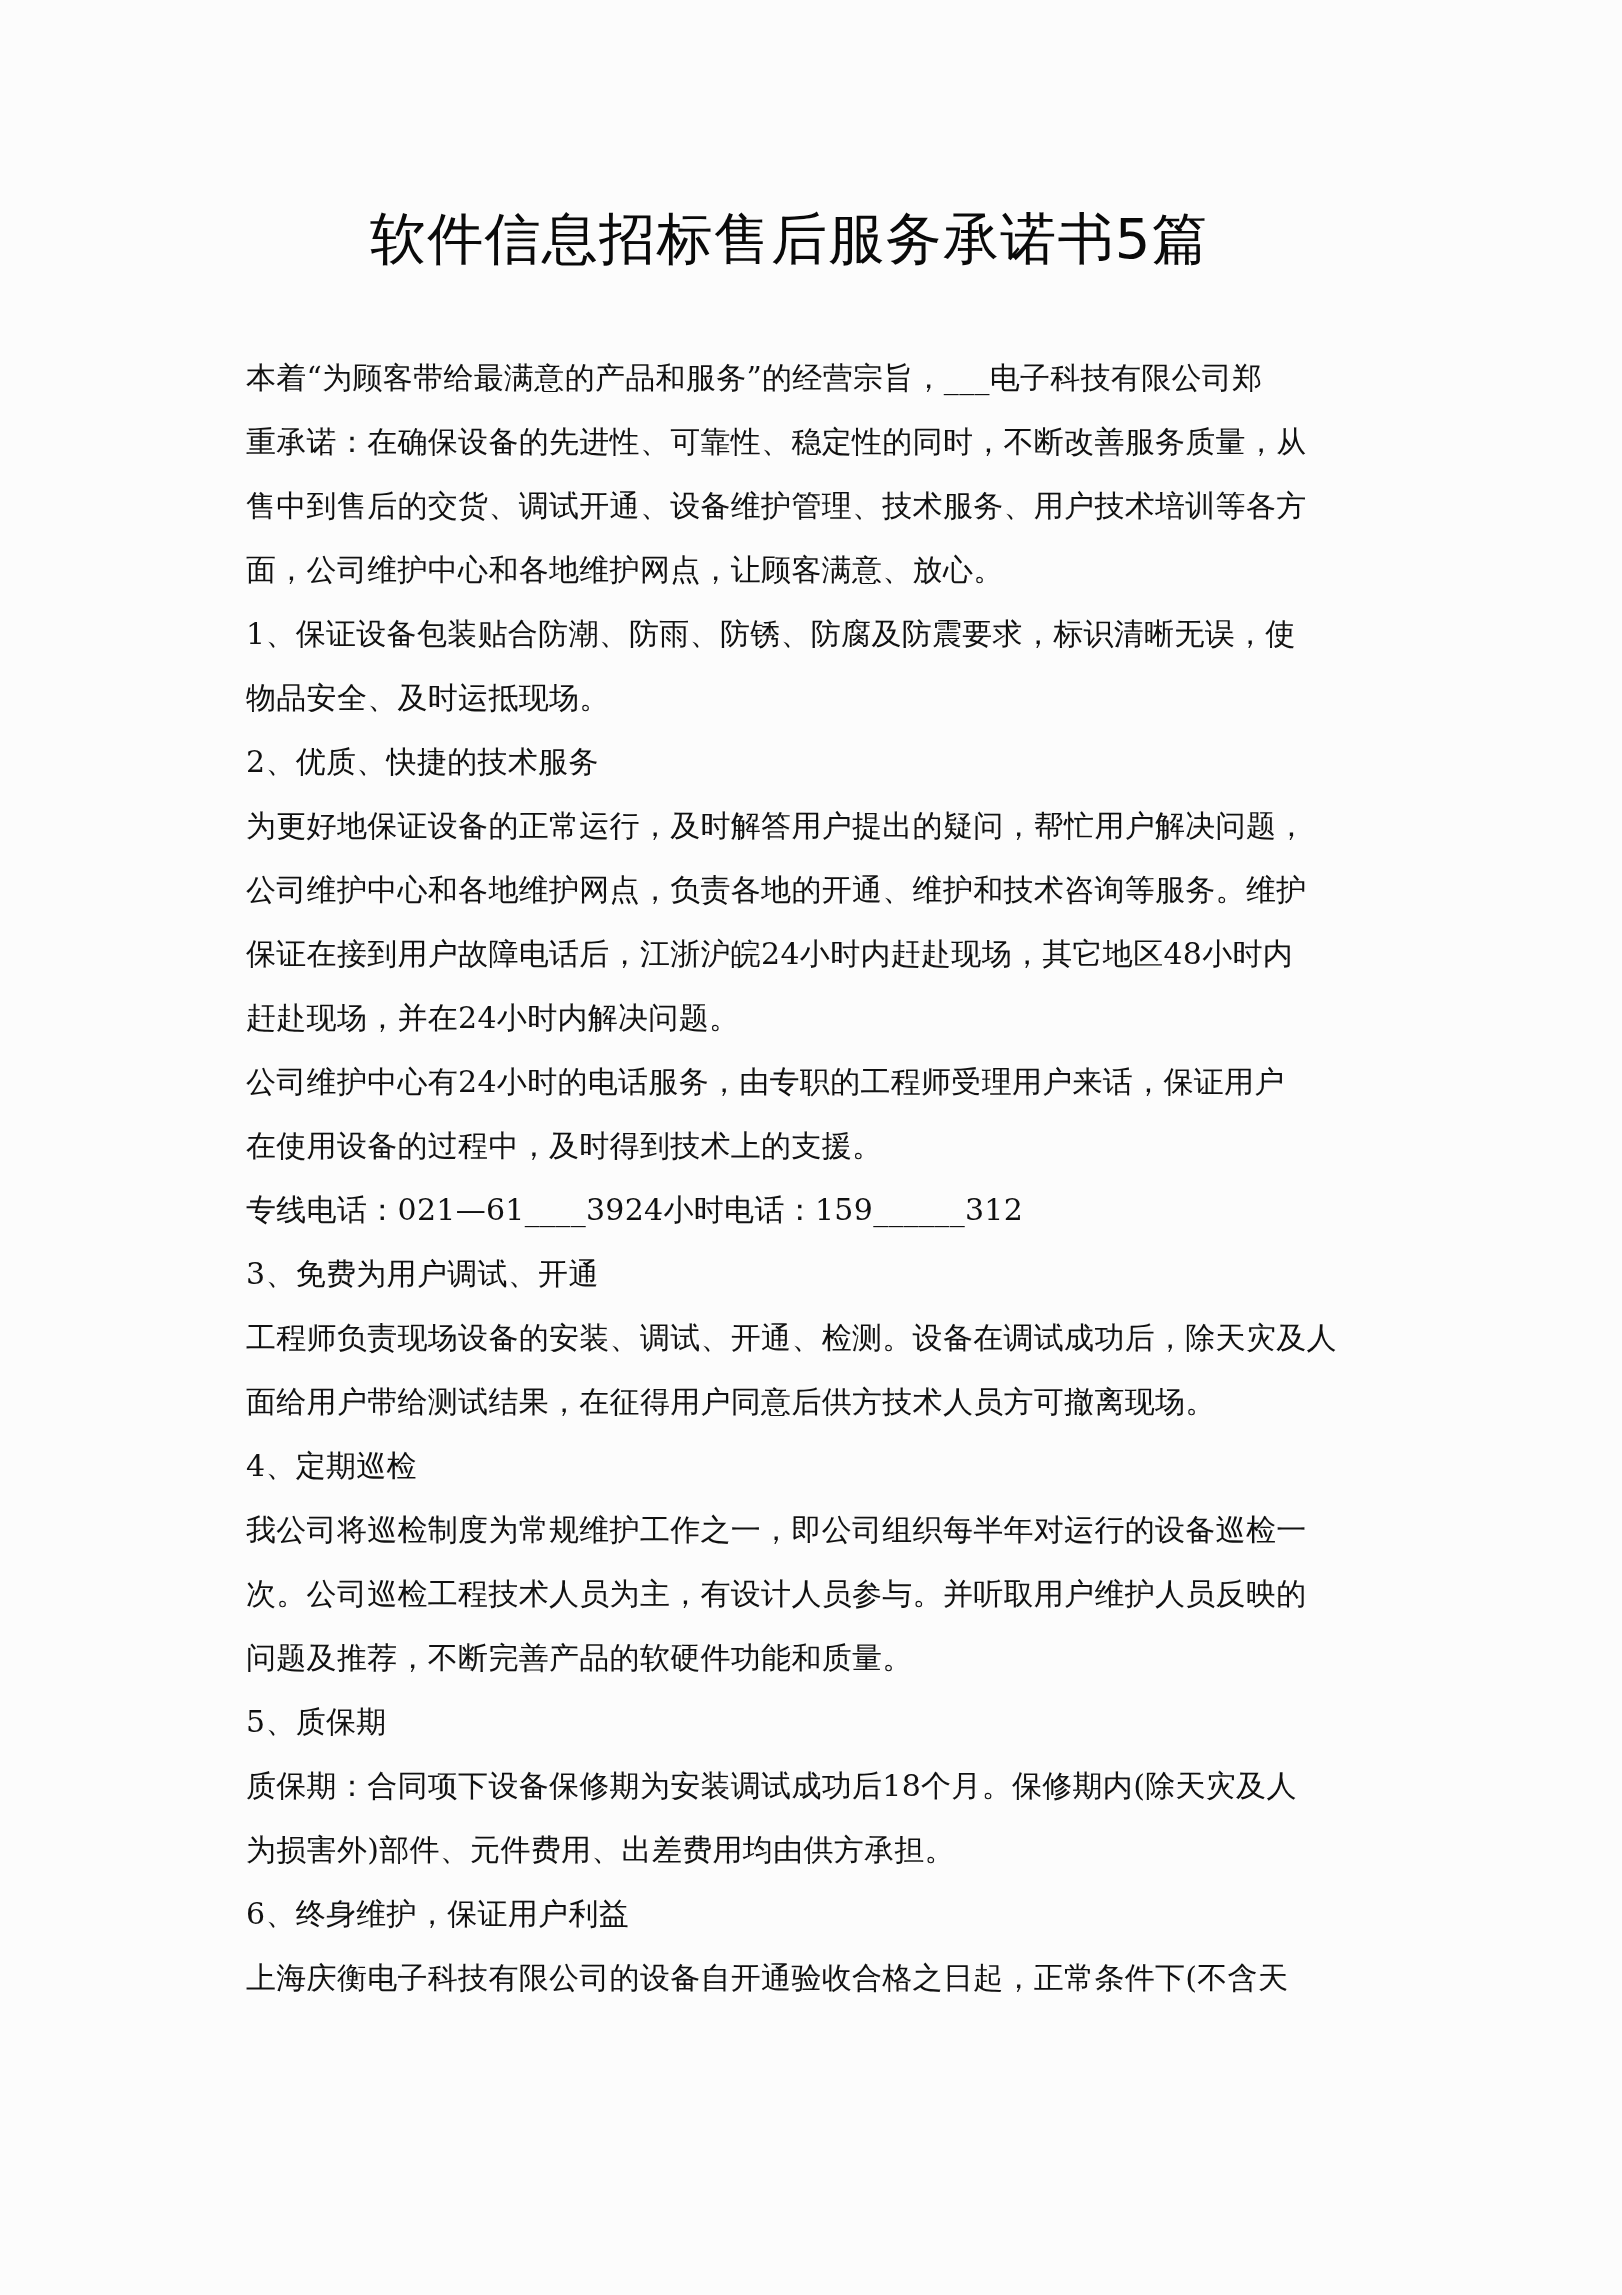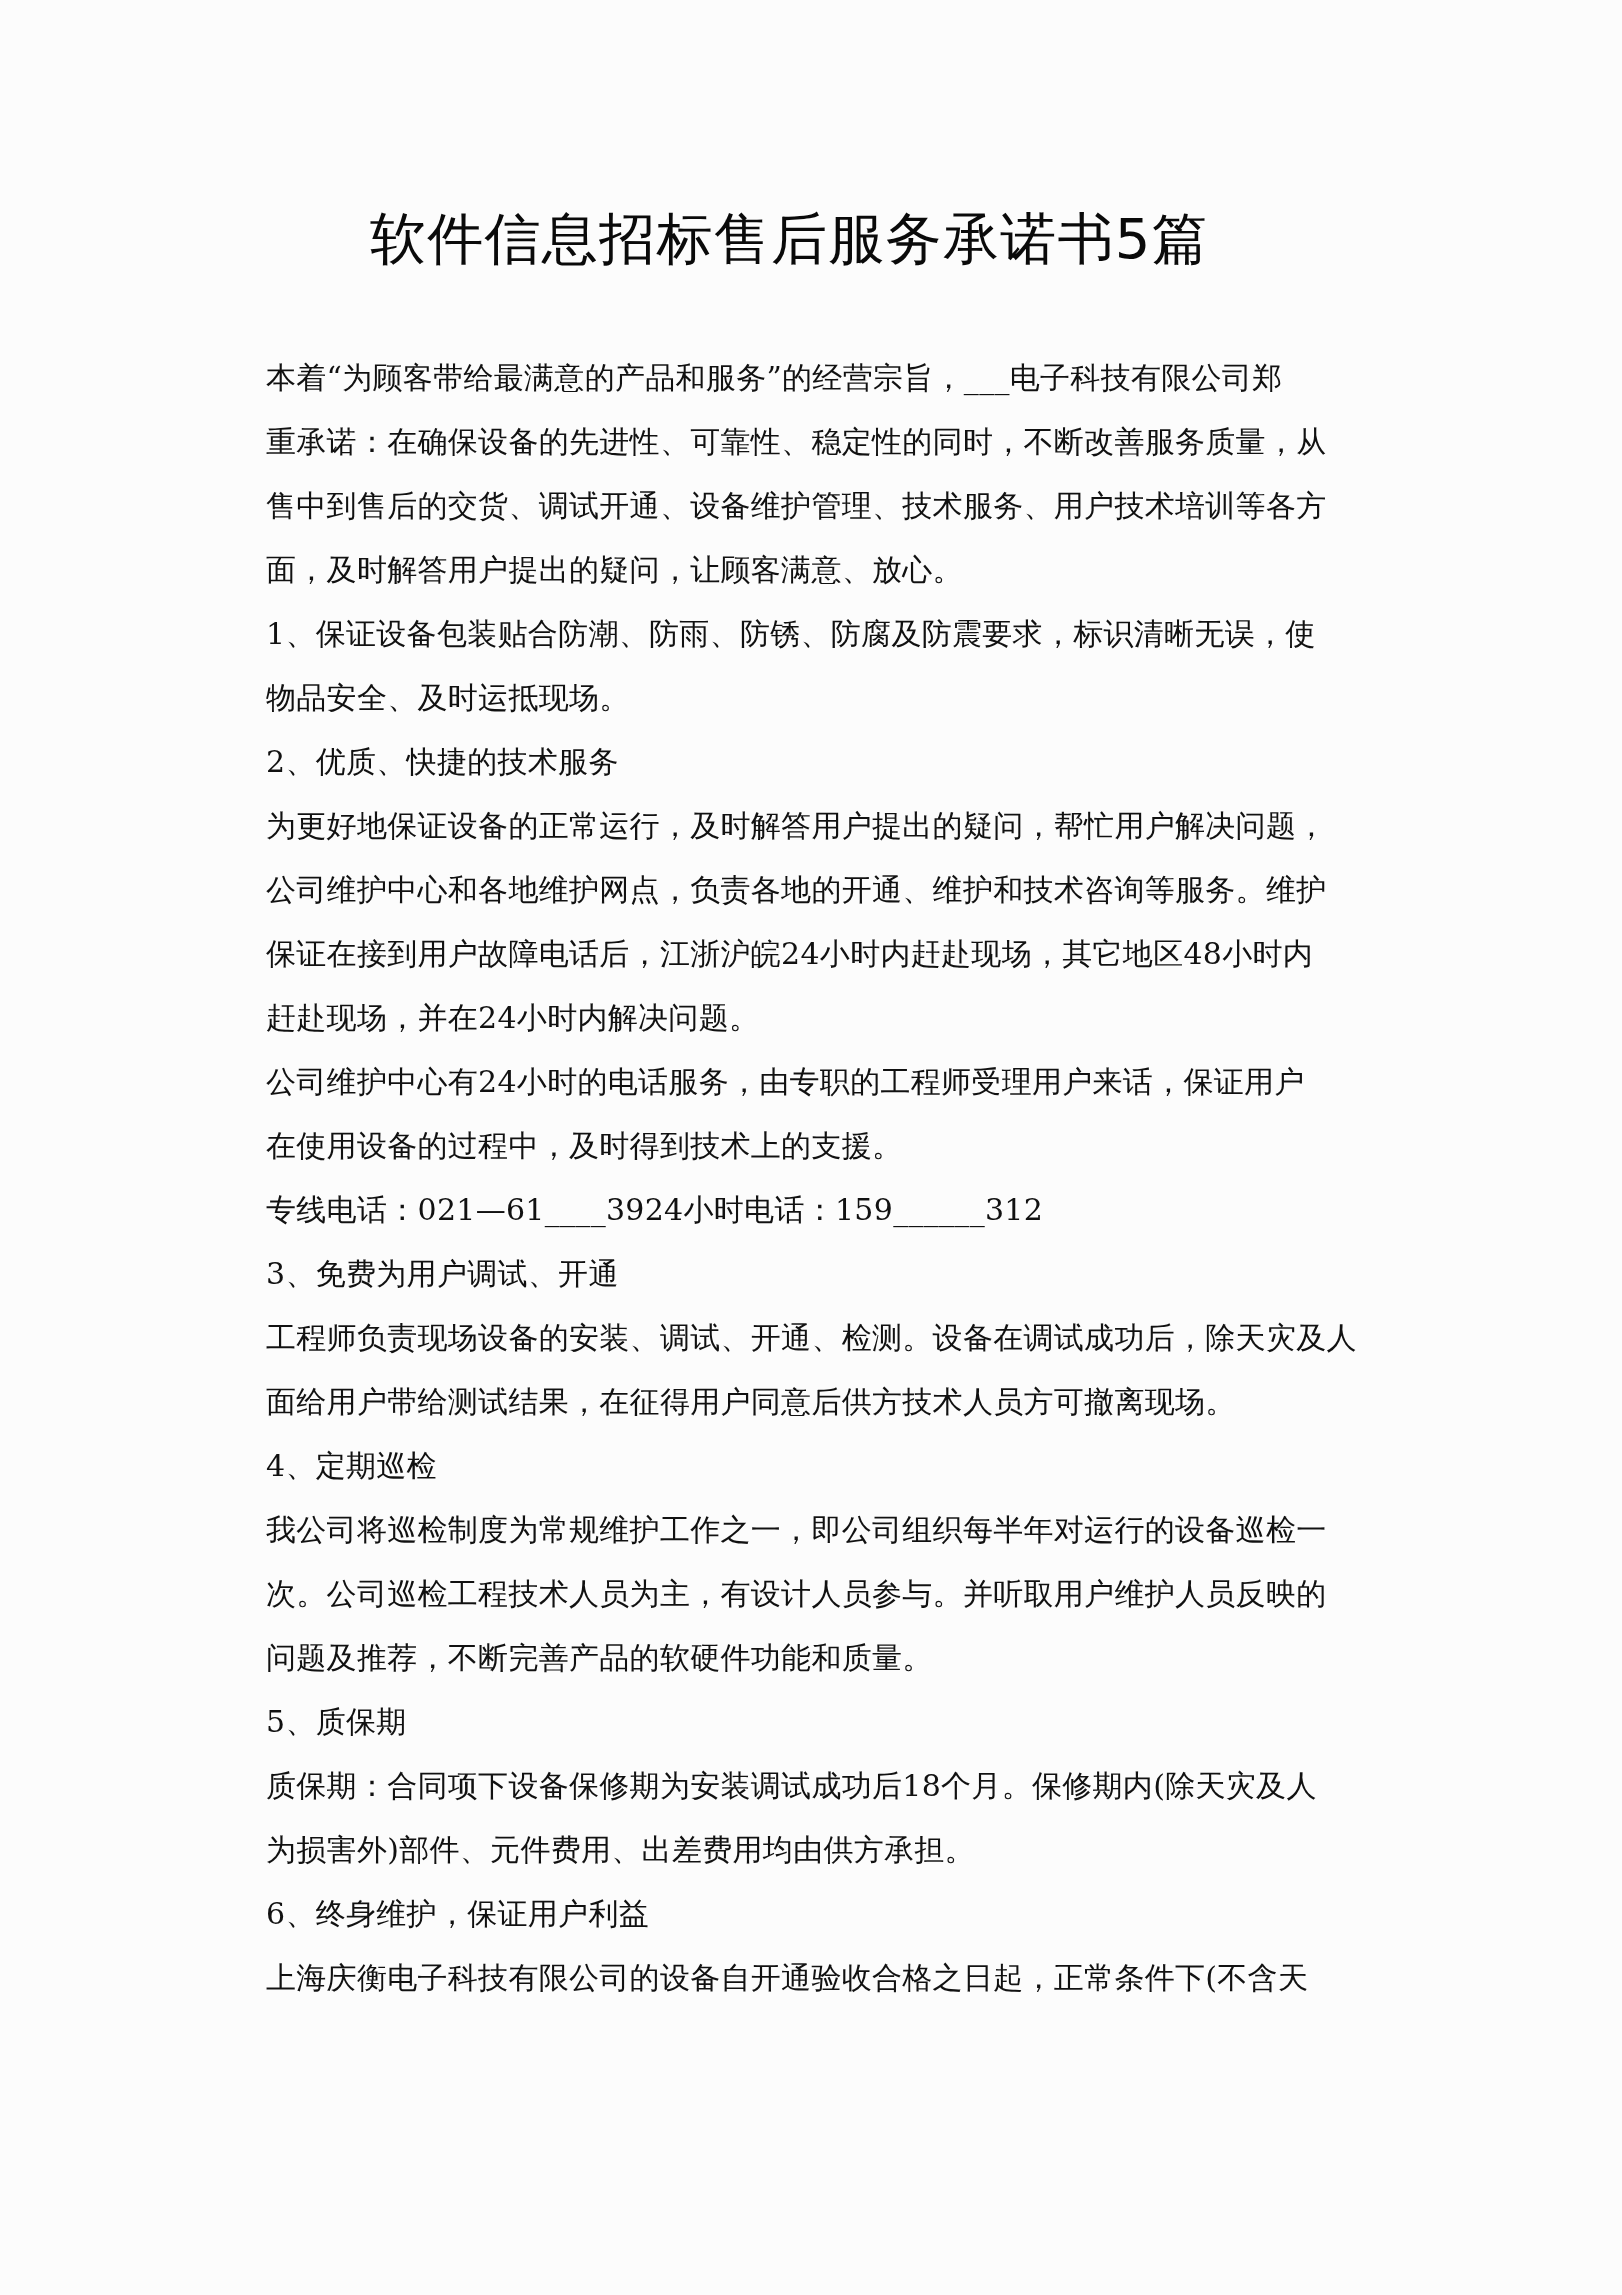--- a/index.html
+++ b/index.html
@@ -38,39 +38,38 @@
     }
     .body-text {
       position: absolute;
       left: 246px;
       top: 346px;
       width: 1137px;
       font-size: 30px;
       line-height: 64px;
       letter-spacing: 0.3px;
       text-align: justify;
-      margin-left: 20px;
     }
     .line {
       display: block;
       white-space: nowrap;
       height: 64px;
     }
   </style>
 </head>
 <body>
 
 <div class="page">
   <h1 class="title">软件信息招标售后服务承诺书5篇</h1>
 
   <div class="body-text">
     <span class="line">本着“为顾客带给最满意的产品和服务”的经营宗旨，___电子科技有限公司郑</span>
     <span class="line">重承诺：在确保设备的先进性、可靠性、稳定性的同时，不断改善服务质量，从</span>
     <span class="line">售中到售后的交货、调试开通、设备维护管理、技术服务、用户技术培训等各方</span>
-    <span class="line">面，及时解答用户提出的疑问，让顾客满意、放心。</span>
+    <span class="line">面，公司维护中心和各地维护网点，让顾客满意、放心。</span>
     <span class="line">1、保证设备包装贴合防潮、防雨、防锈、防腐及防震要求，标识清晰无误，使</span>
     <span class="line">物品安全、及时运抵现场。</span>
     <span class="line">2、优质、快捷的技术服务</span>
     <span class="line">为更好地保证设备的正常运行，及时解答用户提出的疑问，帮忙用户解决问题，</span>
     <span class="line">公司维护中心和各地维护网点，负责各地的开通、维护和技术咨询等服务。维护</span>
     <span class="line">保证在接到用户故障电话后，江浙沪皖24小时内赶赴现场，其它地区48小时内</span>
     <span class="line">赶赴现场，并在24小时内解决问题。</span>
     <span class="line">公司维护中心有24小时的电话服务，由专职的工程师受理用户来话，保证用户</span>
     <span class="line">在使用设备的过程中，及时得到技术上的支援。</span>
     <span class="line">专线电话：021—61____3924小时电话：159______312</span>

